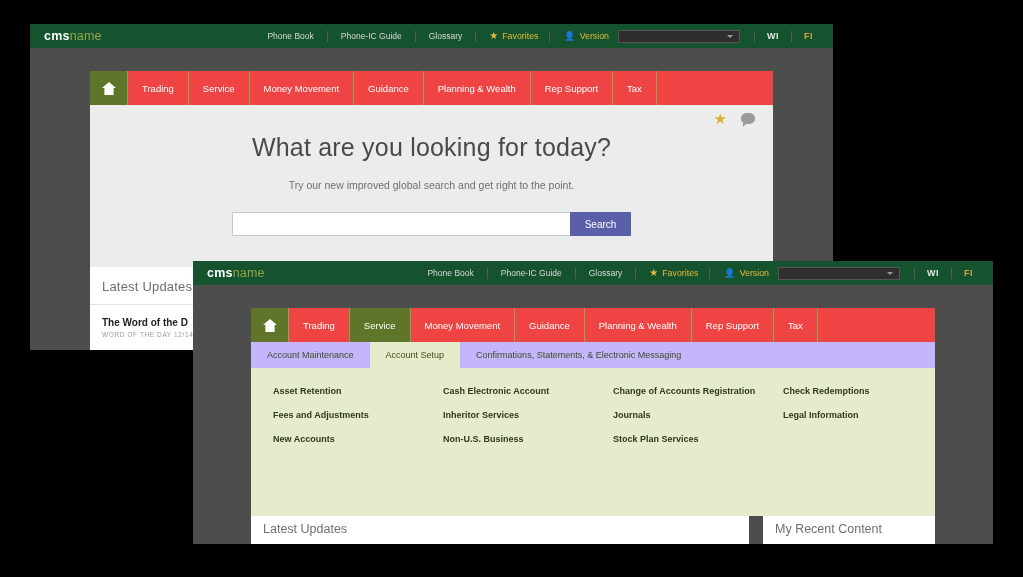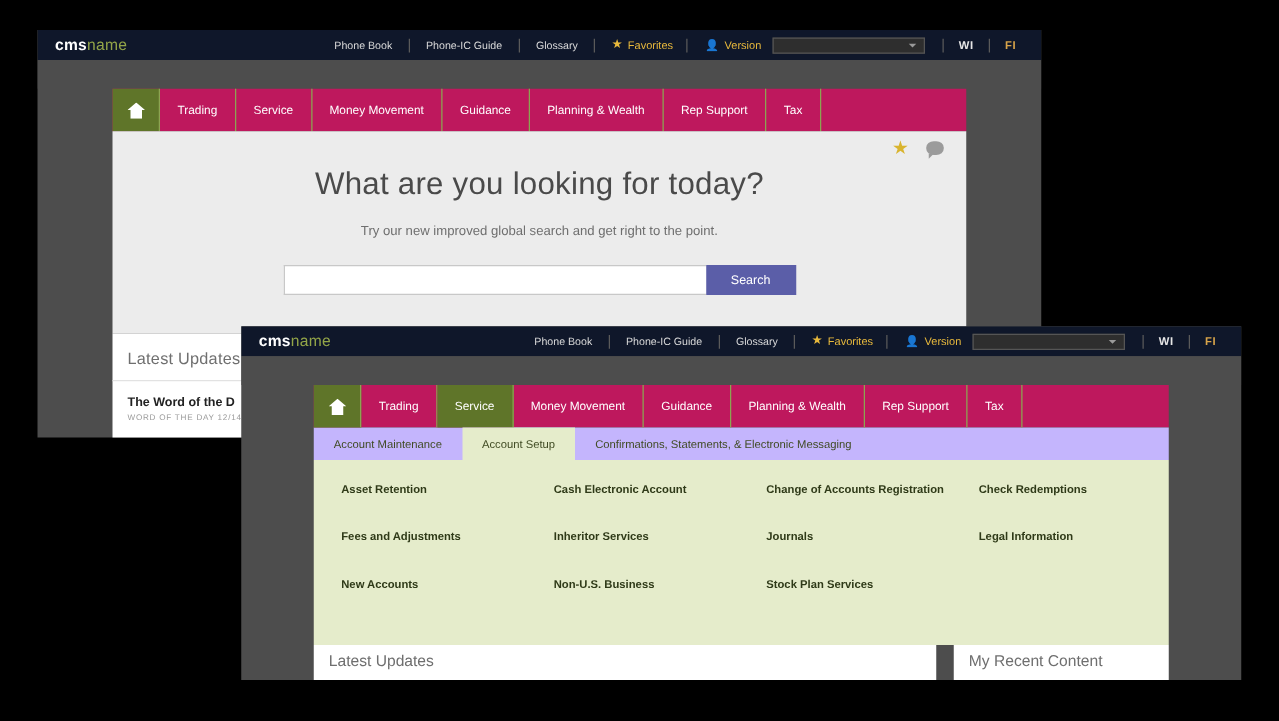--- a/index.html
+++ b/index.html
@@ -11,21 +11,21 @@
   }
   .stage { position: relative; width: 1023px; height: 577px; background: #000; }
 
   
   .window { position: absolute; background: #4d4d4d; overflow: hidden; }
   .win1 { left: 30px; top: 24px; width: 803px; height: 326px; }
   .win2 { left: 193px; top: 261px; width: 800px; height: 283px; }
 
   
   .topbar {
-    height: 24px; background: #0f172a;
+    height: 24px; background: #14532d;
     display: flex; align-items: center;
     padding: 0 12px 0 14px;
   }
   .brand { font-size: 12.5px; letter-spacing: .2px; white-space: nowrap; }
   .brand .b1 { color: #ffffff; font-weight: bold; }
   .brand .b2 { color: #93a548; font-weight: normal; }
 
   .topright { margin-left: auto; display: flex; align-items: center; gap: 4px; }
   .tlink {
     color: #d9d9d9; font-size: 8.5px; padding: 0 9px;
@@ -42,21 +42,21 @@
   }
   .verselect .caret {
     position: absolute; right: 6px; top: 4px;
     width: 0; height: 0; border-left: 3px solid transparent;
     border-right: 3px solid transparent; border-top: 3.5px solid #9a9a9a;
   }
   .locale { color: #e6e6e6; font-size: 9px; font-weight: bold; padding: 0 8px; letter-spacing:.5px;}
   .locale.fi { color: #d8a44a; }
 
   
-  .navwrap { display: flex; background: #be185d; height: 34px; }
+  .navwrap { display: flex; background: #ef4444; height: 34px; }
   .navhome {
     width: 38px; background: #5f7529; display: flex;
     align-items: center; justify-content: center;
     border-right: 1px solid #8ba551;
   }
   .navhome svg { display:block; }
   .navitem {
     display: flex; align-items: center; justify-content: center;
     padding: 0 14px; color: #ffffff; font-size: 9.5px;
     border-right: 1px solid #8ba551; white-space: nowrap;
@@ -77,21 +77,21 @@
   .hero h1 {
     font-size: 25px; font-weight: normal; color: #4a4a4a; letter-spacing: .2px;
   }
   .hero p { font-size: 10.5px; color: #6f6f6f; margin-top: 17px; }
   .searchrow { display: flex; justify-content: center; margin-top: 21px; }
   .searchinput {
     width: 338px; height: 24px; background: #ffffff;
     border: 1px solid #c8c8c8; border-right: none;
   }
   .searchbtn {
-    width: 72px; height: 24px; background: #5b5ea8; color: #fff;
+    width: 61px; height: 24px; background: #5b5ea8; color: #fff;
     font-size: 10px; display: flex; align-items: center; justify-content: center;
     border: none;
   }
   .w1lower { background: #ffffff; height: 86px; position: relative; }
   .panel-title {
     font-size: 13px; color: #6f6f6f; font-weight: normal;
     padding: 12px 0 0 12px; letter-spacing: .2px;
   }
   .w1hr { height: 1px; background: #e2e2e2; margin: 10px 0 0 0; }
   .wotd { padding: 12px 0 0 12px; }
@@ -101,21 +101,21 @@
   .subnav { display: flex; background: #c4b5fd; height: 26px; }
   .subitem {
     display: flex; align-items: center; padding: 0 16px;
     font-size: 9px; color: #3f4a22; white-space: nowrap;
   }
   .subitem.active { background: #e5eccb; color: #3f4a22; }
   .subfill { flex: 1; }
   .megamenu { background: #e5eccb; padding: 18px 0 0 0; height: 148px; }
   .megagrid {
     display: grid; grid-template-columns: 170px 170px 170px 170px;
-    row-gap: 28px; padding-left: 22px;
+    row-gap: 14px; padding-left: 22px;
   }
   .megaitem { font-size: 9px; color: #2f3a18; font-weight: bold; white-space: nowrap; }
   .w2panels { display: flex; gap: 14px; background: #4d4d4d; }
   .w2panel { background: #ffffff; height: 30px; }
   .w2panel.left { width: 498px; }
   .w2panel.right { flex: 1; }
   .w2panel .pt {
     font-size: 12.5px; color: #6f6f6f; padding: 6px 0 0 12px; font-weight: normal;
   }
 </style>

